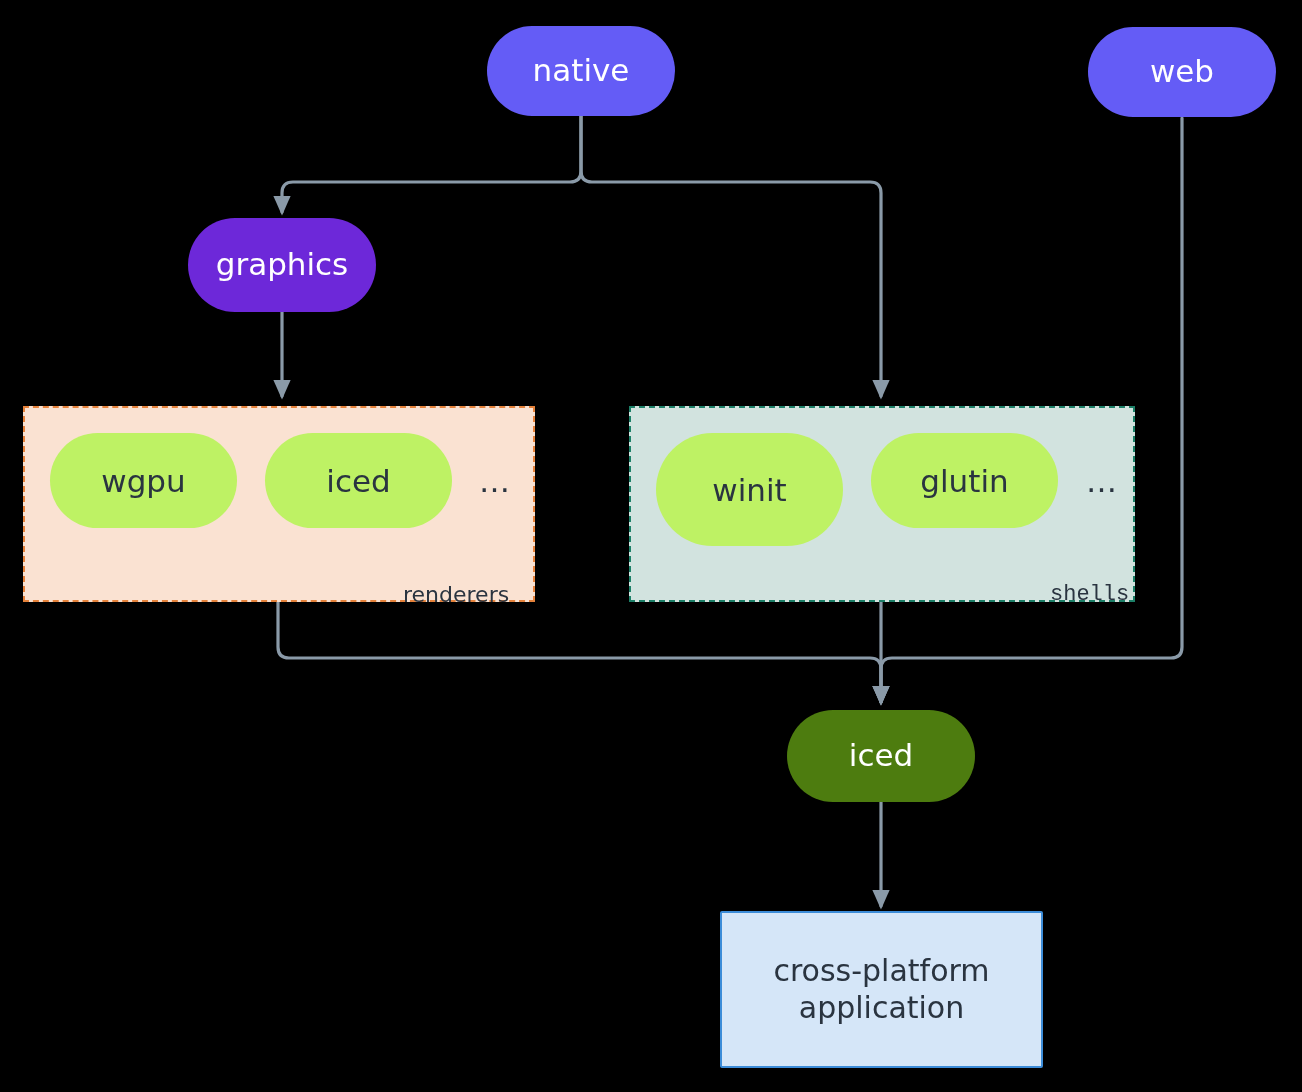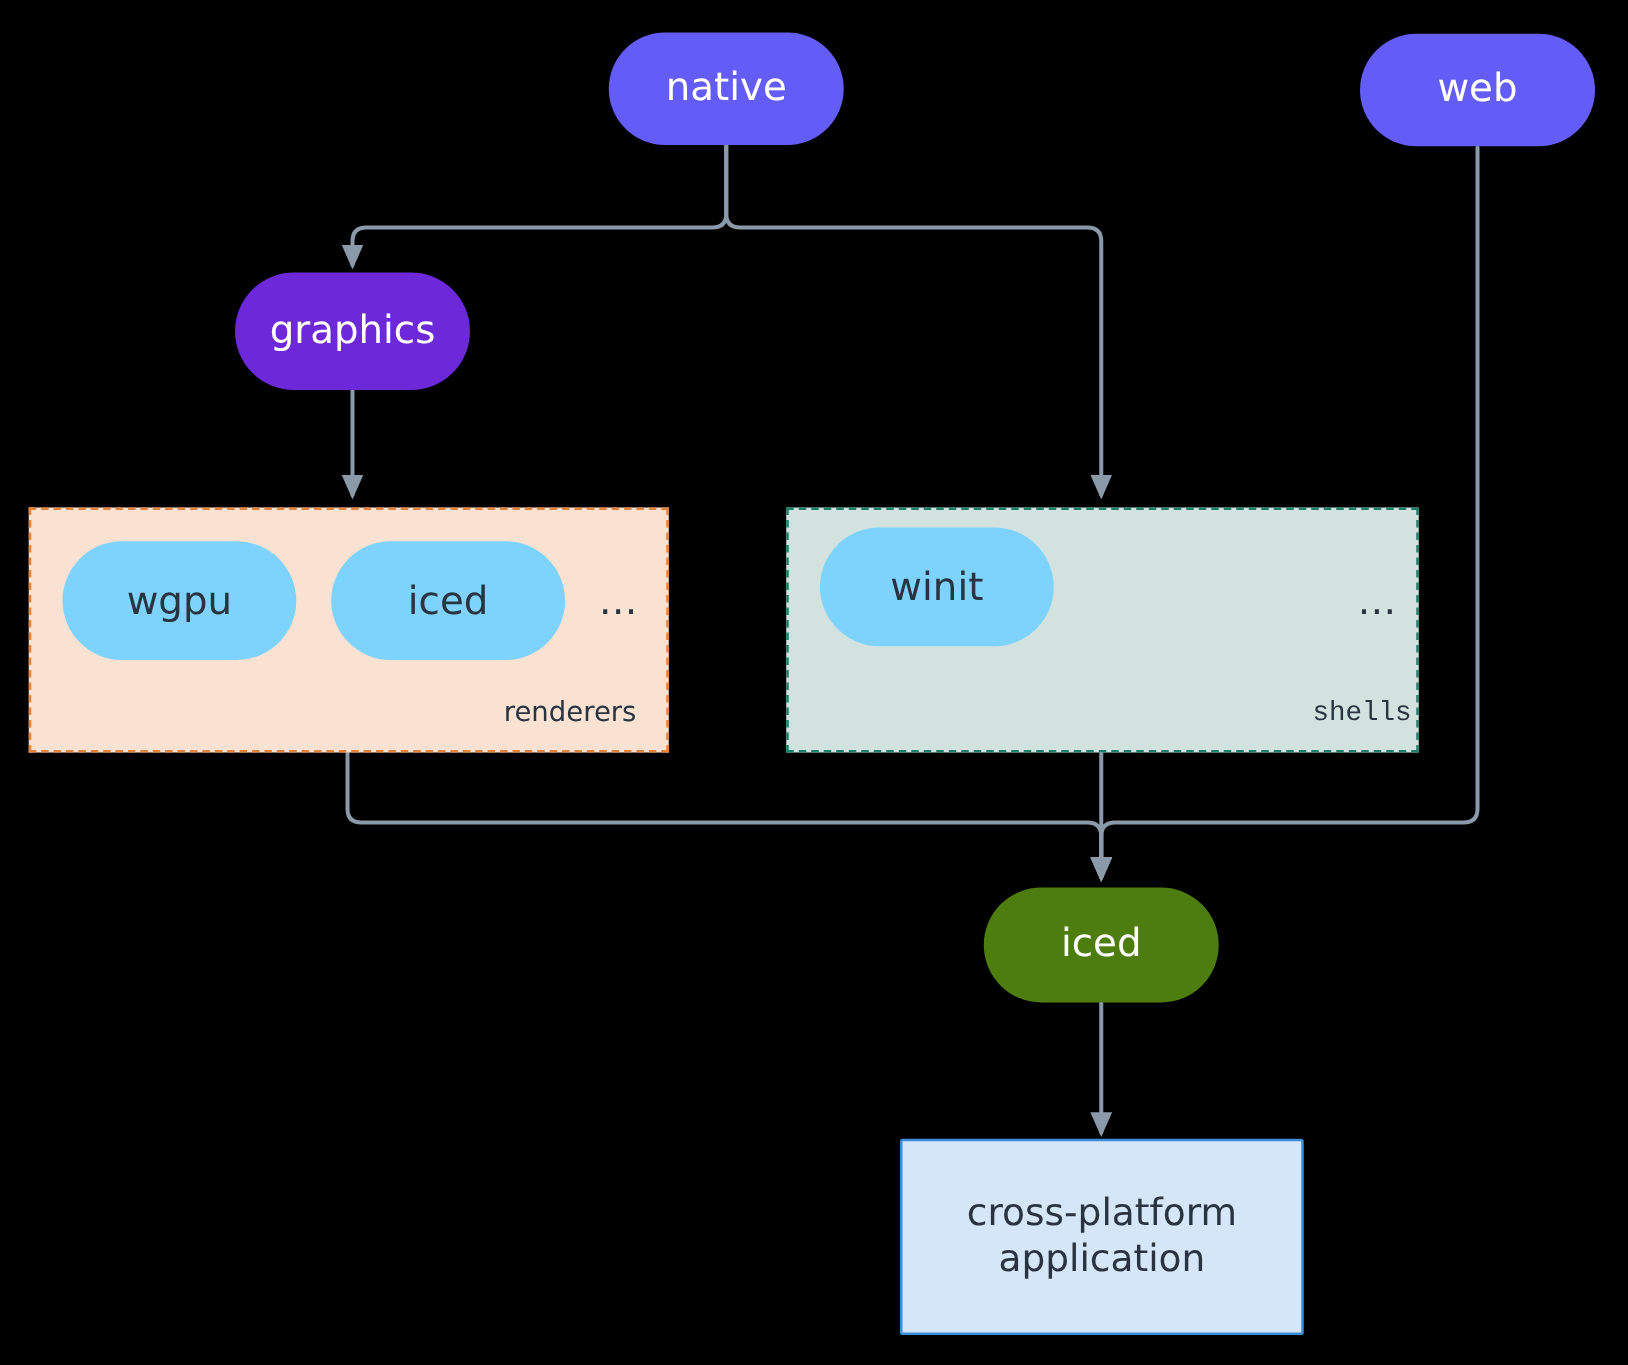--- a/index.html
+++ b/index.html
@@ -73,40 +73,41 @@
   }
   .cluster-shells {
     background: #D2E3DF;
     border: 2px dashed #1D8068;
   }
   .leaf {
     position: absolute;
     display: flex;
     align-items: center;
     justify-content: center;
-    background: #7dd3fc;
+    background: #bef264;
     color: #2A3440;
     border-radius: 9999px;
     font-size: 31px;
     box-sizing: border-box;
     z-index: 3;
   }
   .ellipsis {
     position: absolute;
     color: #2A3440;
     font-size: 31px;
     letter-spacing: 1px;
     z-index: 3;
   }
   .cluster-label {
     position: absolute;
     color: #2A3440;
     font-size: 22px;
     z-index: 3;
     white-space: nowrap;
+    margin-top: 24px;
   }
 </style>
 </head>
 <body>
 
 <div id="diagram">
 
   <svg class="edges" viewBox="0 0 1302 1092" xmlns="http://www.w3.org/2000/svg">
     <defs>
       <marker id="arrow" viewBox="0 0 10 10" refX="8.2" refY="5" markerWidth="6.2" markerHeight="6.2" orient="auto-start-reverse">
@@ -153,24 +154,27 @@
   <div class="leaf" style="left:265px; top:433px; width:187px; height:95px;">
     <span>iced</span>
   </div>
 
   <div class="ellipsis" style="left:479px; top:463px;">…</div>
 
   <div class="cluster-label" style="left:403px; top:558px;">renderers</div>
 
   <div class="cluster cluster-shells" style="left:629px; top:406px; width:506px; height:196px;"></div>
 
-  <div class="leaf" style="left:656px; top:422px; width:187px; height:95px;text-align:right;">
+  <div class="leaf" style="left:656px; top:433px; width:187px; height:113px;text-align:right;">
     <span>winit</span>
   </div>
 
+  <div class="leaf" style="left:871px; top:433px; width:187px; height:95px;">
+    <span>glutin</span>
+  </div>
 
   <div class="ellipsis" style="left:1086px; top:463px;">…</div>
 
   <div class="cluster-label" style="left:1050px; top:558px;font-family:Liberation Mono, monospace;">shells</div>
 
   <div class="node stadium n-iced" style="left:787px; top:710px; width:188px; height:92px;">
     <span>iced</span>
   </div>
 
   <div class="node n-app" style="left:720px; top:911px; width:323px; height:157px;">

